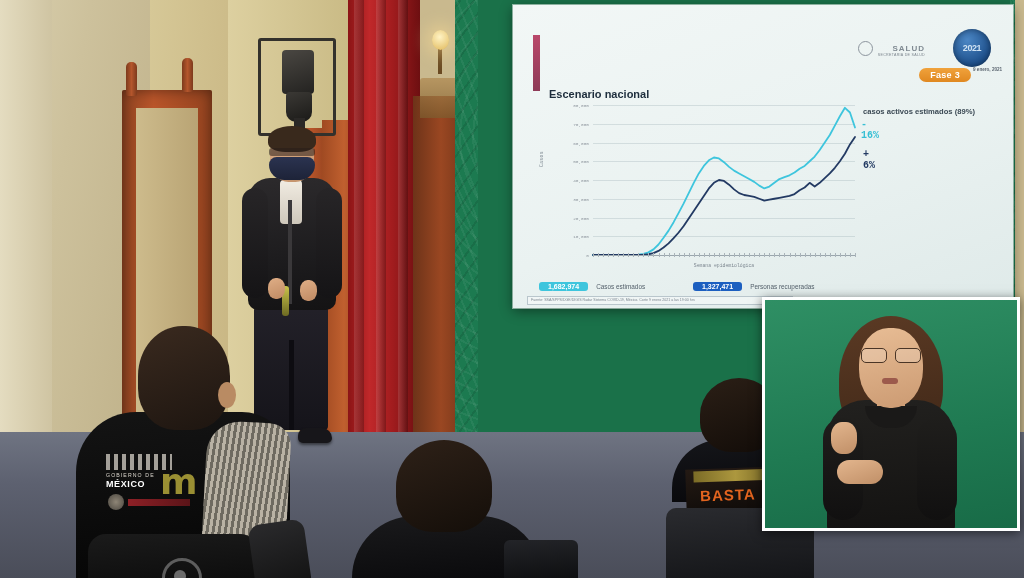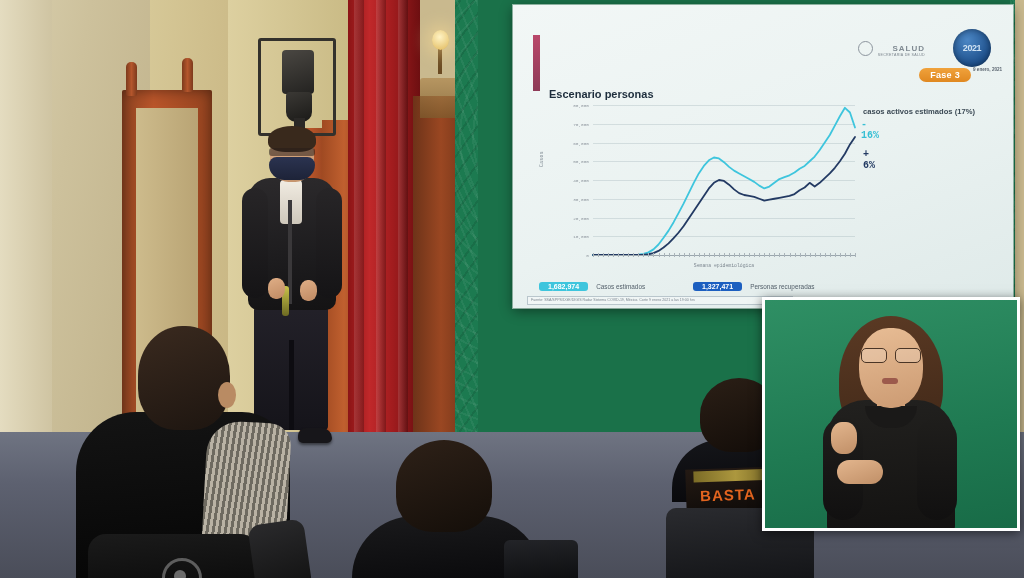--- a/index.html
+++ b/index.html
@@ -311,21 +311,21 @@
     <div class="spk-head"></div>
     <div class="spk-hair"></div>
     <div class="spk-glass"></div>
     <div class="spk-mask"></div>
   </div>
 
   <div class="screen">
     <div class="slide">
 
       <div class="accent-bar"></div>
-      <div class="slide-sub">Escenario personas</div>
+      <div class="slide-sub">Escenario nacional</div>
 
       <div class="salud">
         <span class="salud-mark"></span>
         <span class="salud-txt">SALUD</span>
       </div>
       <div class="salud-sub">SECRETARÍA DE SALUD</div>
 
       <div class="logo2021">
         <span>2021</span>
       </div>
@@ -415,41 +415,49 @@
             <div class="xtk" style="left: 251.923px;"></div>
             <div class="xtk" style="left: 256.962px;"></div>
             <div class="xtk" style="left: 262px;"></div>
           </div>
         <div class="xlab">Semana epidemiológica</div>
         <div class="pct a">- 16%</div>
         <div class="pct b">+ 6%</div>
       </div>
 
       <div class="big">
-        <div class="big-cap">casos activos estimados (17%)</div>
+        <div class="big-cap">casos activos estimados (89%)</div>
       </div>
 
       <div class="legend">
         <span class="chip cy">1,682,974</span>
         <span class="lg-txt">Casos estimados</span>
       </div>
       <div class="legend2">
         <span class="chip nv">1,327,471</span>
         <span class="lg-txt">Personas recuperadas</span>
       </div>
 
       <div class="source">Fuente: SSA/SPPS/DGE/DIGIS Radar Sistema COVID-19, México. Corte 9 enero 2021 a las 19:00 hrs</div>
     </div>
   </div>
 
   <div class="aud op">
     <div class="op-body"></div>
     <div class="op-shoulder"></div>
     <div class="op-head"></div>
     <div class="op-ear"></div>
+    <div class="vest-logo">
+      <div class="vest-eagle"></div>
+      <div class="vest-t1">GOBIERNO DE</div>
+      <div class="vest-t2">MÉXICO</div>
+      <div class="vest-m">m</div>
+      <div class="vest-seal"></div>
+      <div class="vest-bar"></div>
+    </div>
     <div class="bag"></div>
     <div class="bag-eye"></div>
     <div class="strap"></div>
   </div>
 
   <div class="aud p2">
     <div class="p2-body"></div>
     <div class="p2-head"></div>
   </div>
 

